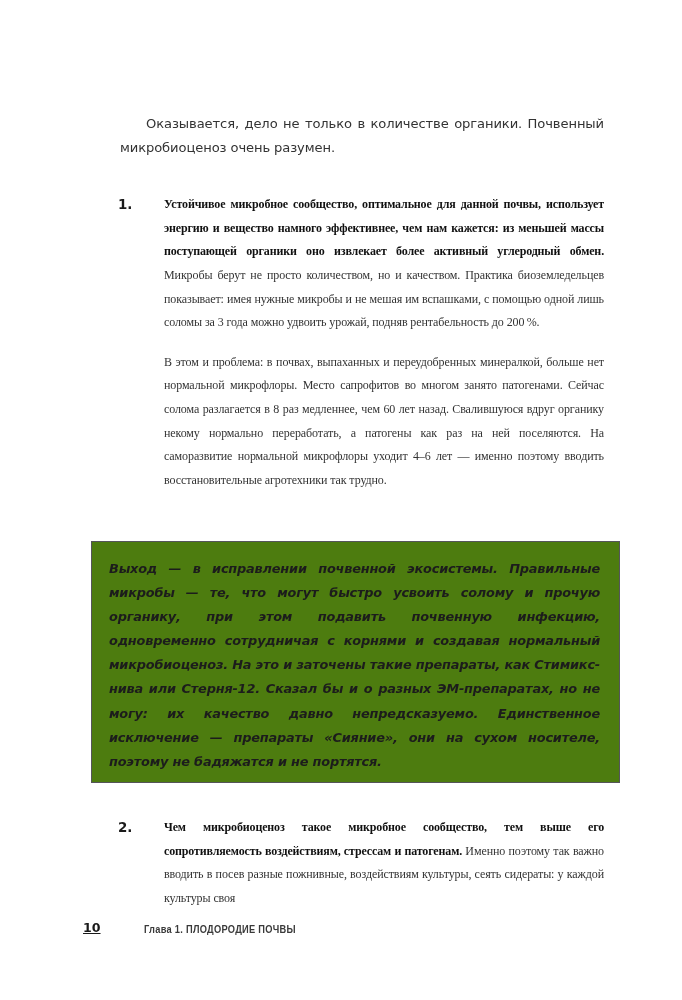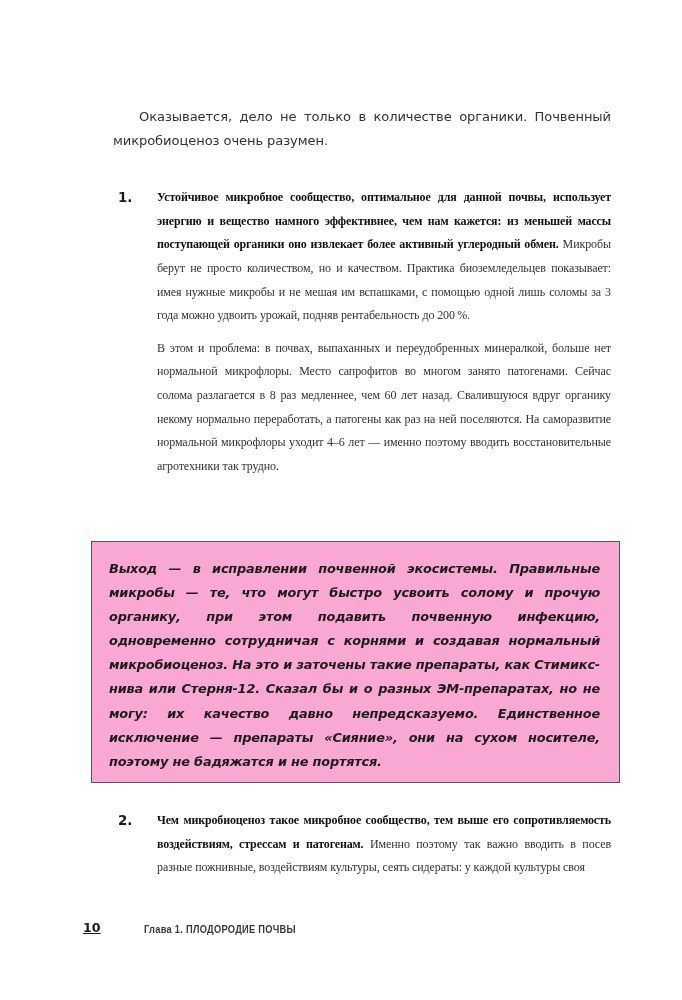--- a/index.html
+++ b/index.html
@@ -33,21 +33,21 @@
   }
 
   .para {
     font-family: "DejaVu Sans", sans-serif;
     font-size: 13.1px;
     line-height: 23.6px;
     text-align: justify;
     color: #333333;
     font-weight: 400;
     letter-spacing: -0.1px;
-    margin: 9px;
+    margin: 16px;
   }
 
   .intro {
     text-indent: 26px;
     margin-bottom: 0;
   }
 
   
   .list {
     margin: 0;
@@ -89,21 +89,21 @@
 
   
   .callout {
     position: absolute;
     left: 91px;
     top: 541px;
     width: 529px;
     height: 242px;
     border: 1.3px solid #55555a;
     box-sizing: border-box;
-    background: #f9a8d4;
+    background: #4d7c0f;
   }
   .callout-inner {
     position: absolute;
     left: 17px;
     top: 15px;
     width: 491px;
   }
   .callout-text {
     margin: 0;
     font-family: "DejaVu Sans", sans-serif;

